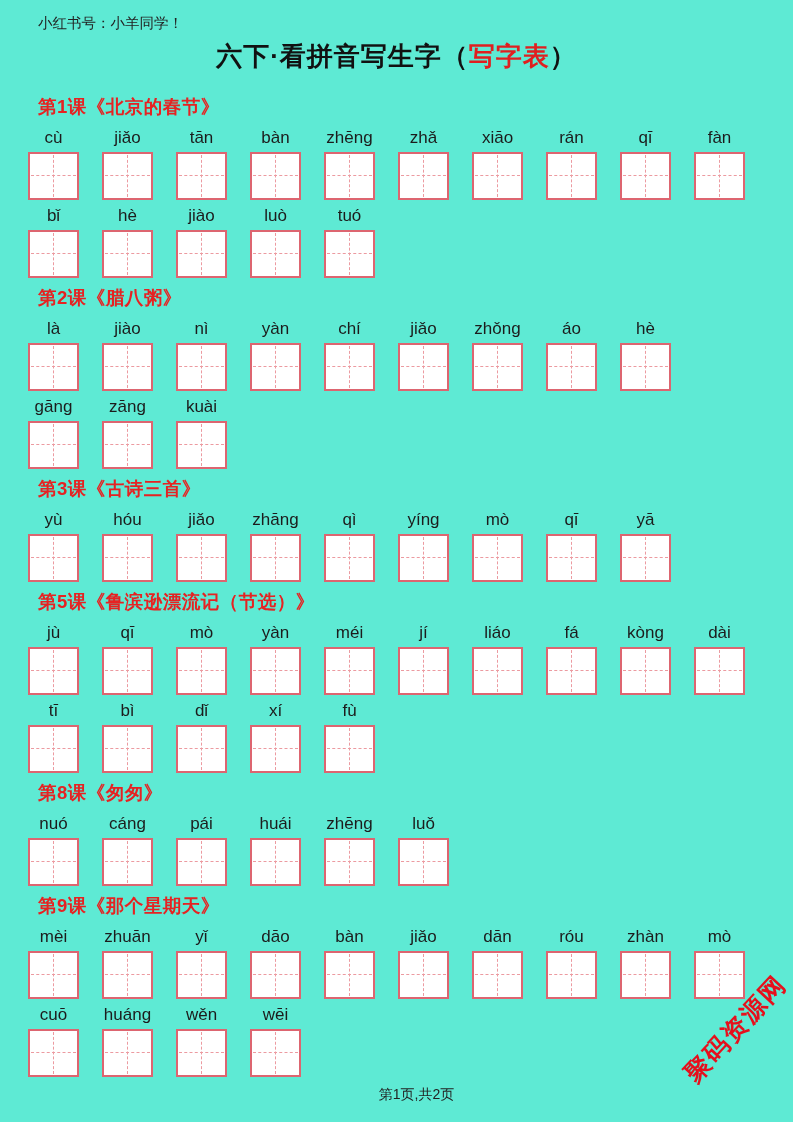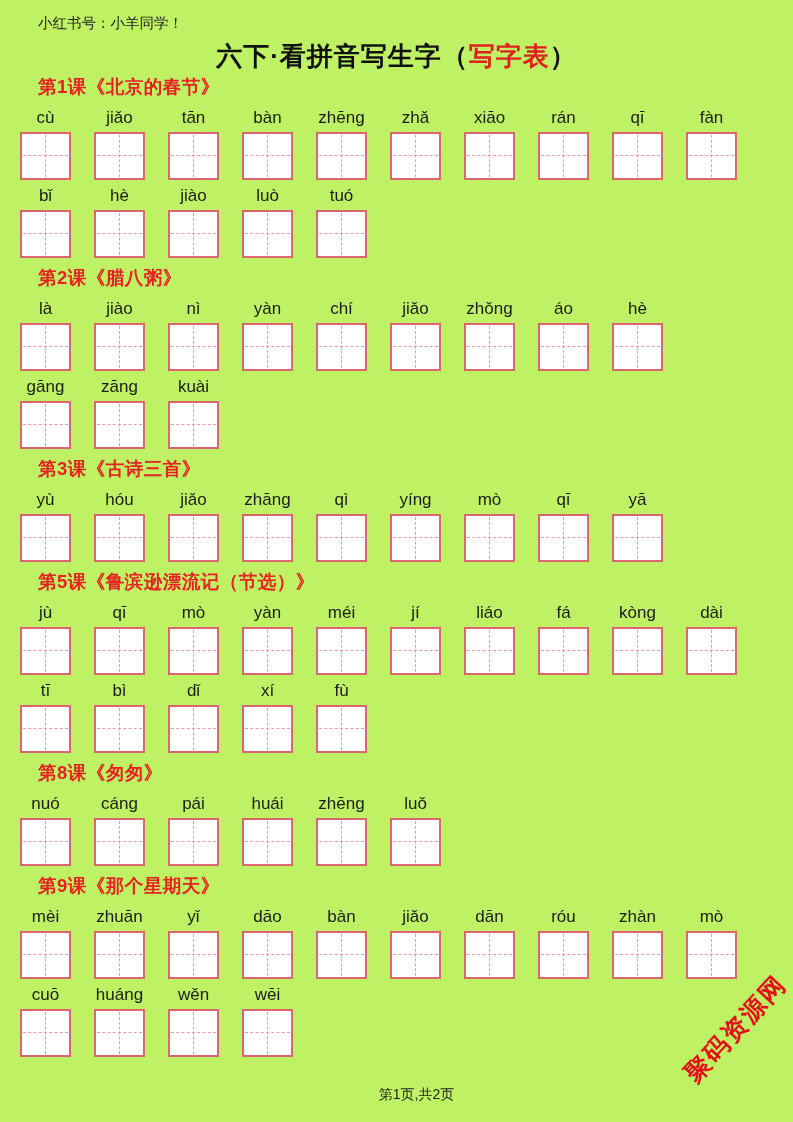--- a/index.html
+++ b/index.html
@@ -1,19 +1,19 @@
 <!DOCTYPE html>
 <html><head>
 <meta charset="utf-8">
 <style>
   html,body{margin:0;padding:0;background:#ffffff;}
   .page{
     position:relative;
     width:793px;height:1122px;
-    background:#bef264;
+    background:#5eead4;
     overflow:hidden;
     font-family:"Liberation Sans","DejaVu Sans",sans-serif;
     color:#1c1c1c;
   }
   .header-note{
     padding-top:14px;
     margin-left:38px;
     font-size:14.5px;
     color:#222222;
   }
@@ -26,24 +26,24 @@
     letter-spacing:1px;
   }
   .title .red{color:#e01f1f;margin-top:24px;}
   .section-heading{
     color:#e62222;
     font-size:18.5px;
     font-weight:700;
     margin:6px 0 10px 38px;
     letter-spacing:0.5px;
   }
-  #sections > section:first-child .section-heading{margin-top:0;}
+  #sections > section:first-child .section-heading{margin-top:20px;}
   .grid-row{
     display:flex;
-    padding-left:20px;
+    padding-left:28px;
     margin-bottom:7px;
   }
   .cell{
     flex:none;
     width:51px;
     margin-right:23px;
     text-align:center;
   }
   .pinyin{
     font-size:17px;

